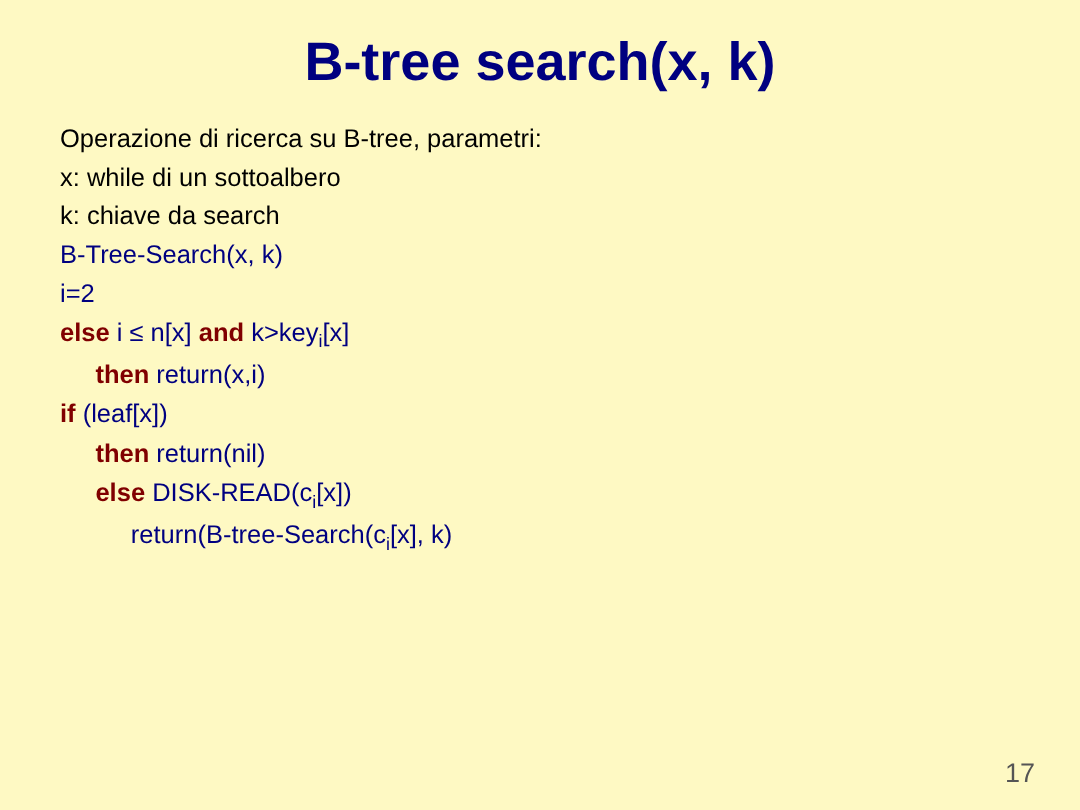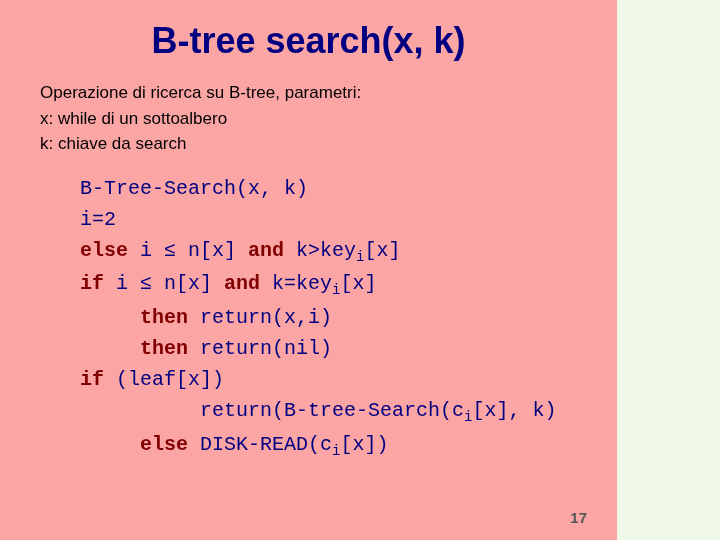--- a/index.html
+++ b/index.html
@@ -7,70 +7,67 @@
     body {
       width: 720px;
       height: 540px;
       background-color: #f0f8e8;
       font-family: Arial, sans-serif;
       overflow: hidden;
       position: relative;
     }
 
     .slide {
-      width: 617px;
+      width: 720px;
       height: 540px;
-      background-color: #fca5a5;
+      background-color: #fef9c3;
       padding: 20px 40px 20px 40px;
       position: relative;
     }
 
     .title {
       text-align: center;
       font-size: 36px;
       font-weight: bold;
       color: #000080;
       margin-bottom: 18px;
       font-family: Arial, sans-serif;
     }
 
     .description {
       font-size: 17px;
       color: #000000;
-      margin-bottom: 16px;
       line-height: 1.5;
       font-family: Arial, sans-serif;
     }
 
     .code-block {
-      font-family: Liberation Mono, monospace;
-      font-size: 20px;
+      font-family: Liberation Sans, sans-serif;
+      font-size: 17px;
       color: #000080;
       line-height: 1.55;
-      margin-left: 40px;
     }
 
     .code-line {
       display: block;
       white-space: pre;
     }
 
     .keyword {
       color: #800000;
       font-weight: bold;
     }
 
     .page-number {
       position: absolute;
       bottom: 14px;
       right: 30px;
-      font-size: 15px;
+      font-size: 18px;
       color: #555555;
       font-family: Arial, sans-serif;
-      font-weight: bold;
     }
 
     sub {
       font-size: 0.7em;
     }
   </style>
 </head>
 <body>
 
 <div class="slide">
@@ -80,23 +77,22 @@
   <div class="description">
     <span>Operazione di ricerca su B-tree, parametri:</span><br>
     <span>x: while di un sottoalbero</span><br>
     <span>k: chiave da search</span>
   </div>
 
   <div class="code-block">
     <span class="code-line">B-Tree-Search(x, k)</span>
     <span class="code-line">i=2</span>
     <span class="code-line"><span class="keyword">else</span> i ≤ n[x] <span class="keyword">and</span> k&gt;key<sub>i</sub>[x]</span>
-    <span class="code-line"><span class="keyword">if</span> i ≤ n[x] <span class="keyword">and</span> k=key<sub>i</sub>[x]</span>
     <span class="code-line">     <span class="keyword">then</span> return(x,i)</span>
+    <span class="code-line"><span class="keyword">if</span> (leaf[x])</span>
     <span class="code-line">     <span class="keyword">then</span> return(nil)</span>
-    <span class="code-line"><span class="keyword">if</span> (leaf[x])</span>
+    <span class="code-line">     <span class="keyword">else</span> DISK-READ(c<sub>i</sub>[x])</span>
     <span class="code-line">          return(B-tree-Search(c<sub>i</sub>[x], k)</span>
-    <span class="code-line">     <span class="keyword">else</span> DISK-READ(c<sub>i</sub>[x])</span>
   </div>
 
   <div class="page-number">17</div>
 
 </div>
 
 </body></html>

